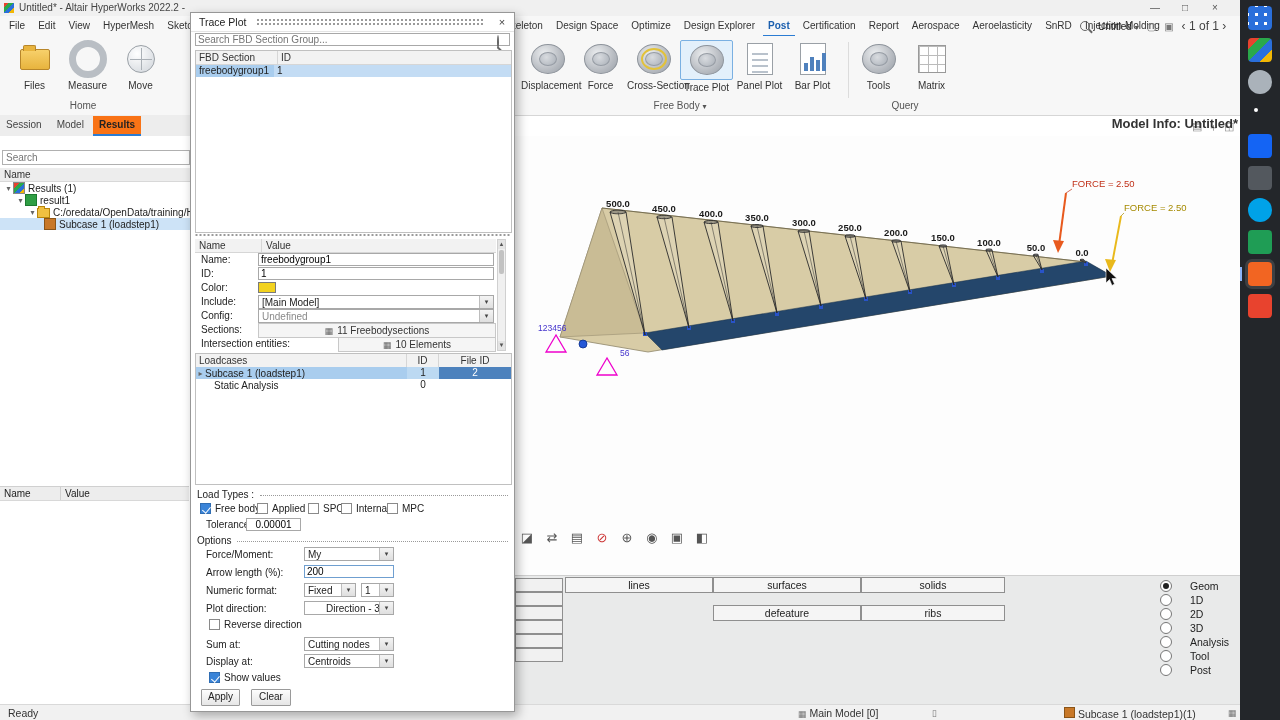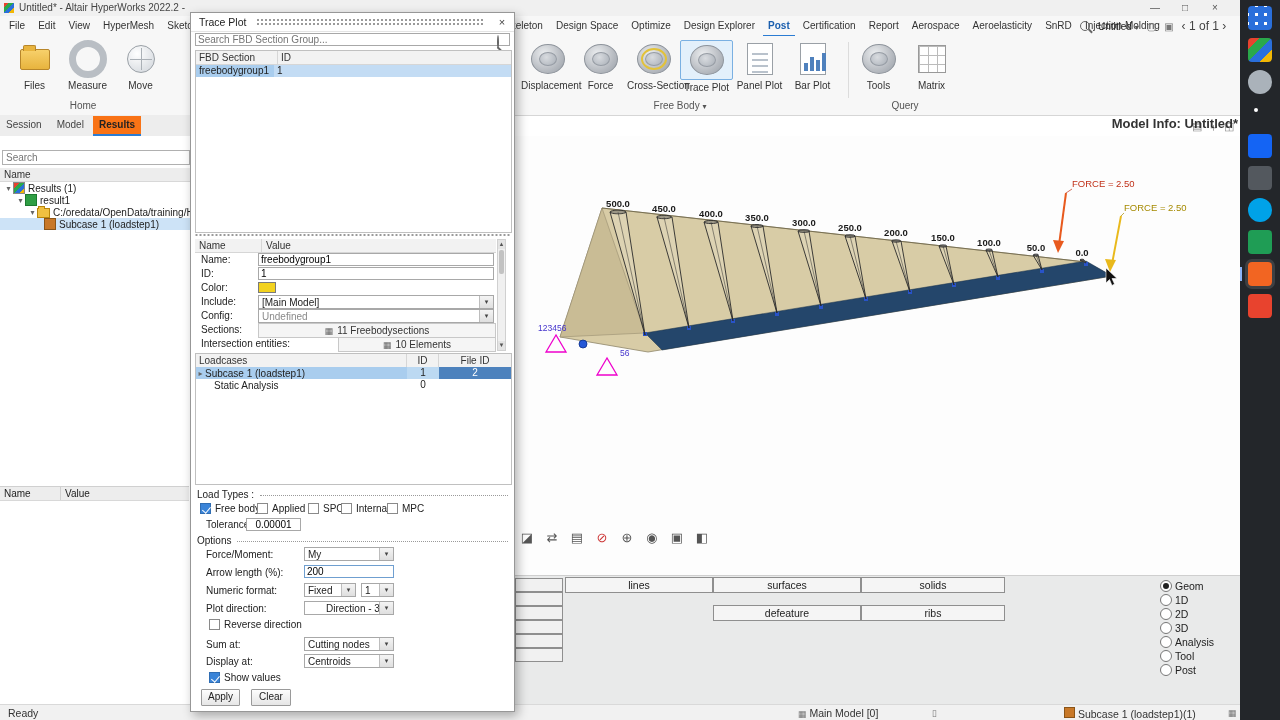--- a/index.html
+++ b/index.html
@@ -78,21 +78,21 @@
   #modelinfo{left:1090px;top:116px;width:148px;height:13px;text-align:right;font-size:13px;font-weight:bold;color:#333;}
   .vp-ic{position:absolute;top:120px;font-size:11px;color:#8a8a8a;}
   .vtb-ic{position:absolute;top:529px;width:20px;height:18px;font-size:13px;color:#555;text-align:center;line-height:18px;}
   svg text{font-family:"Liberation Sans",sans-serif;}
   
   #bottompanel{left:190px;top:575px;width:1050px;height:129px;background:#e9eaea;border-top:1px solid #cfcfcf;}
   .sliverbox{position:absolute;width:46px;height:12px;background:#f1f1f1;border:1px solid #8f8f8f;}
   .pbtn{position:absolute;height:14px;background:#f5f5f5;border:1px solid #8f8f8f;font-size:10.5px;text-align:center;line-height:14px;color:#222;}
   .radio{width:10px;height:10px;border:1px solid #777;border-radius:50%;background:#fff;position:relative;flex:none;}
   .radio.checked::after{content:"";position:absolute;inset:2px;border-radius:50%;background:#222;}
-  .radiorow{position:absolute;display:flex;align-items:center;gap:3px;font-size:10.5px;color:#222;}
+  .radiorow{position:absolute;display:flex;align-items:center;gap:18px;font-size:10.5px;color:#222;}
   
   #statusbar{left:0;top:704px;width:1240px;height:16px;background:#f1f1f1;border-top:1px solid #d9d9d9;font-size:10.5px;color:#333;}
   .sb-ic{font-size:9px;color:#777;}
   .sb-cube{width:9px;height:9px;background:#c87828;border:1px solid #8a5418;display:inline-block;}
   
   #taskbar{left:1240px;top:0;width:40px;height:720px;background:#23262a;z-index:60;}
   .tbic{position:absolute;left:8px;width:24px;height:24px;border-radius:4px;}
   .tbic.active{outline:3px solid rgba(255,255,255,.12);}
   .tbic.active::before{content:"";position:absolute;left:-8px;top:5px;width:2px;height:14px;background:#8ab4f8;}
   .tb-grid{background:#2a6fdb;background-image:radial-gradient(#fff 1.5px,transparent 1.6px);background-size:9px 9px;background-position:4px 4px;}

